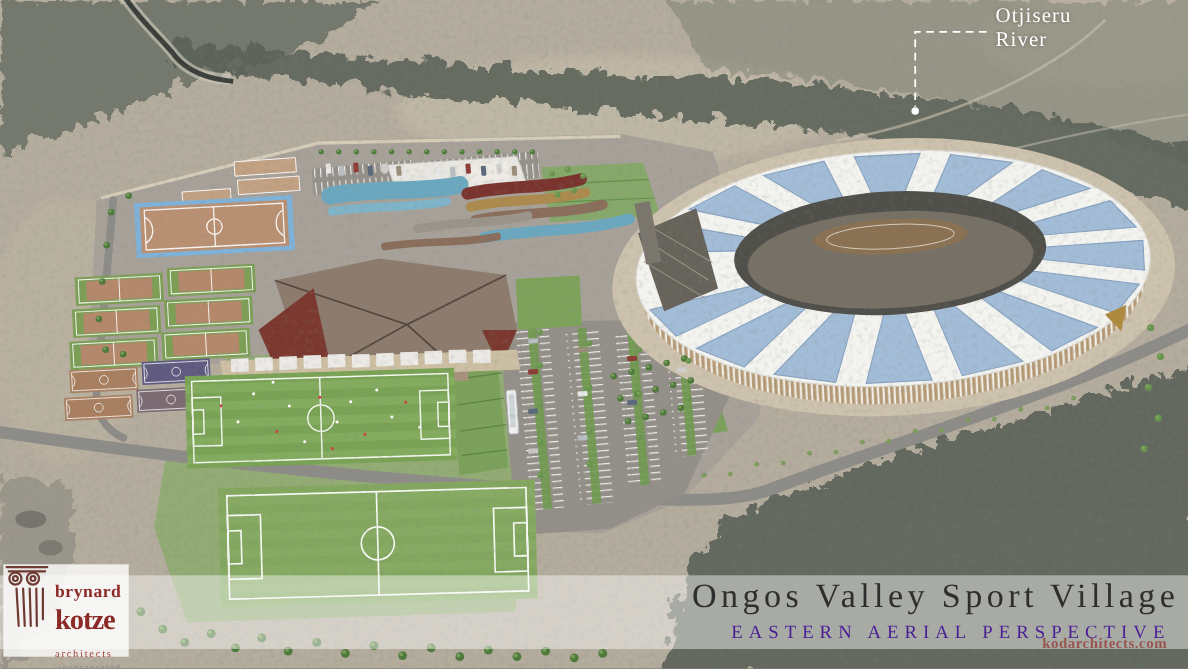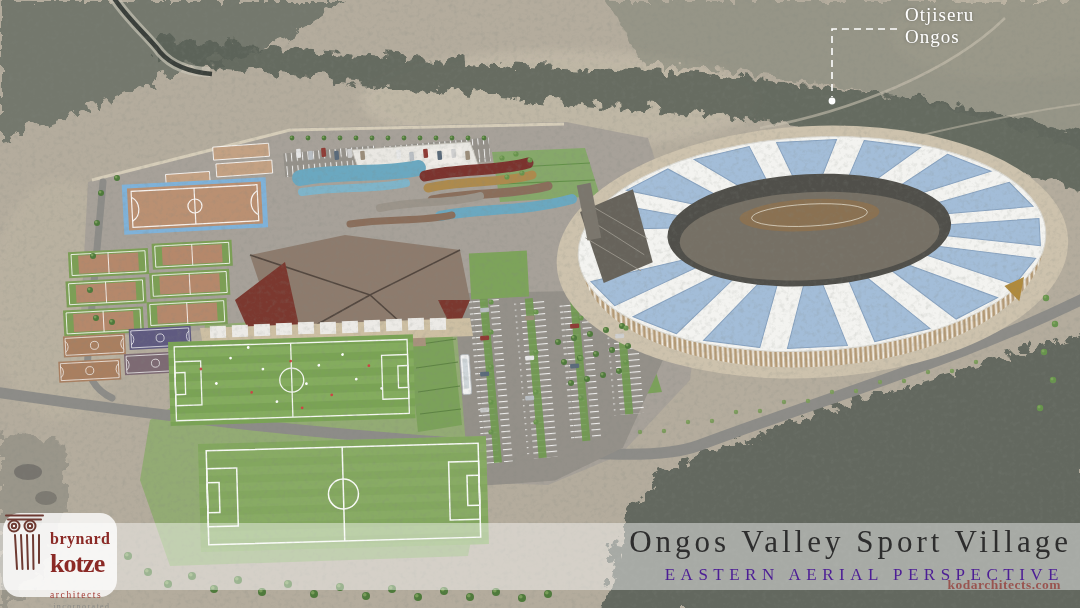--- a/index.html
+++ b/index.html
@@ -14,21 +14,21 @@
   .caption-band{position:absolute;left:0;top:523px;width:1080px;height:67px;
     background:rgba(255,255,255,.44);}
   .caption-title{position:absolute;right:8px;top:1px;color:#2e2e2e;
     font-size:31px;font-weight:400;letter-spacing:4px;white-space:nowrap;}
   .caption-sub{position:absolute;right:16px;top:42px;color:#4c1d95;
     font-size:17px;font-weight:400;letter-spacing:5.5px;white-space:nowrap;}
   .watermark{position:absolute;right:19px;top:577px;color:rgba(143,31,26,.62);
     font-size:13.5px;font-weight:700;letter-spacing:.5px;white-space:nowrap;}
   
   .logo-panel{position:absolute;left:3px;top:513px;width:114px;height:84px;
-    background:rgba(255,255,255,.8);border-radius:17px;}
+    background:rgba(255,255,255,.8);border-radius:0;}
   .logo-icon{position:absolute;left:6px;top:4px;}
   .logo-text{position:absolute;left:47px;top:18px;line-height:1;}
   .logo-l1{color:#8b2a26;font-size:16px;font-weight:700;letter-spacing:.5px;}
   .logo-l2{color:#8b2a26;font-size:26px;font-weight:700;letter-spacing:-1px;margin-top:4px;}
   .logo-l3{color:#a23a33;font-size:9.5px;letter-spacing:1.6px;margin-top:14px;}
   .logo-l4{color:#8a8a86;font-size:8px;letter-spacing:1.4px;margin-top:2px;text-align:right;}
 </style>
 </head>
 <body>
 
@@ -534,21 +534,21 @@
   <rect width="1080" height="608" filter="url(#noise)" opacity=".32"></rect>
 
   <g>
     <polyline points="897,29 832,29 832,97" fill="none" stroke="#ffffff" stroke-width="1.6" stroke-dasharray="7 5"></polyline>
     <circle cx="832" cy="101" r="3.4" fill="#ffffff"></circle>
   </g>
 </svg>
 
 <div class="river-label">
   <div>Otjiseru</div>
-  <div>Ongos</div>
+  <div>River</div>
 </div>
 
 <div class="caption-band">
   <div class="caption-title">Ongos Valley Sport Village</div>
   <div class="caption-sub">EASTERN AERIAL PERSPECTIVE</div>
 </div>
 
 <div class="watermark">kodarchitects.com</div>
 
 <div class="logo-panel">

